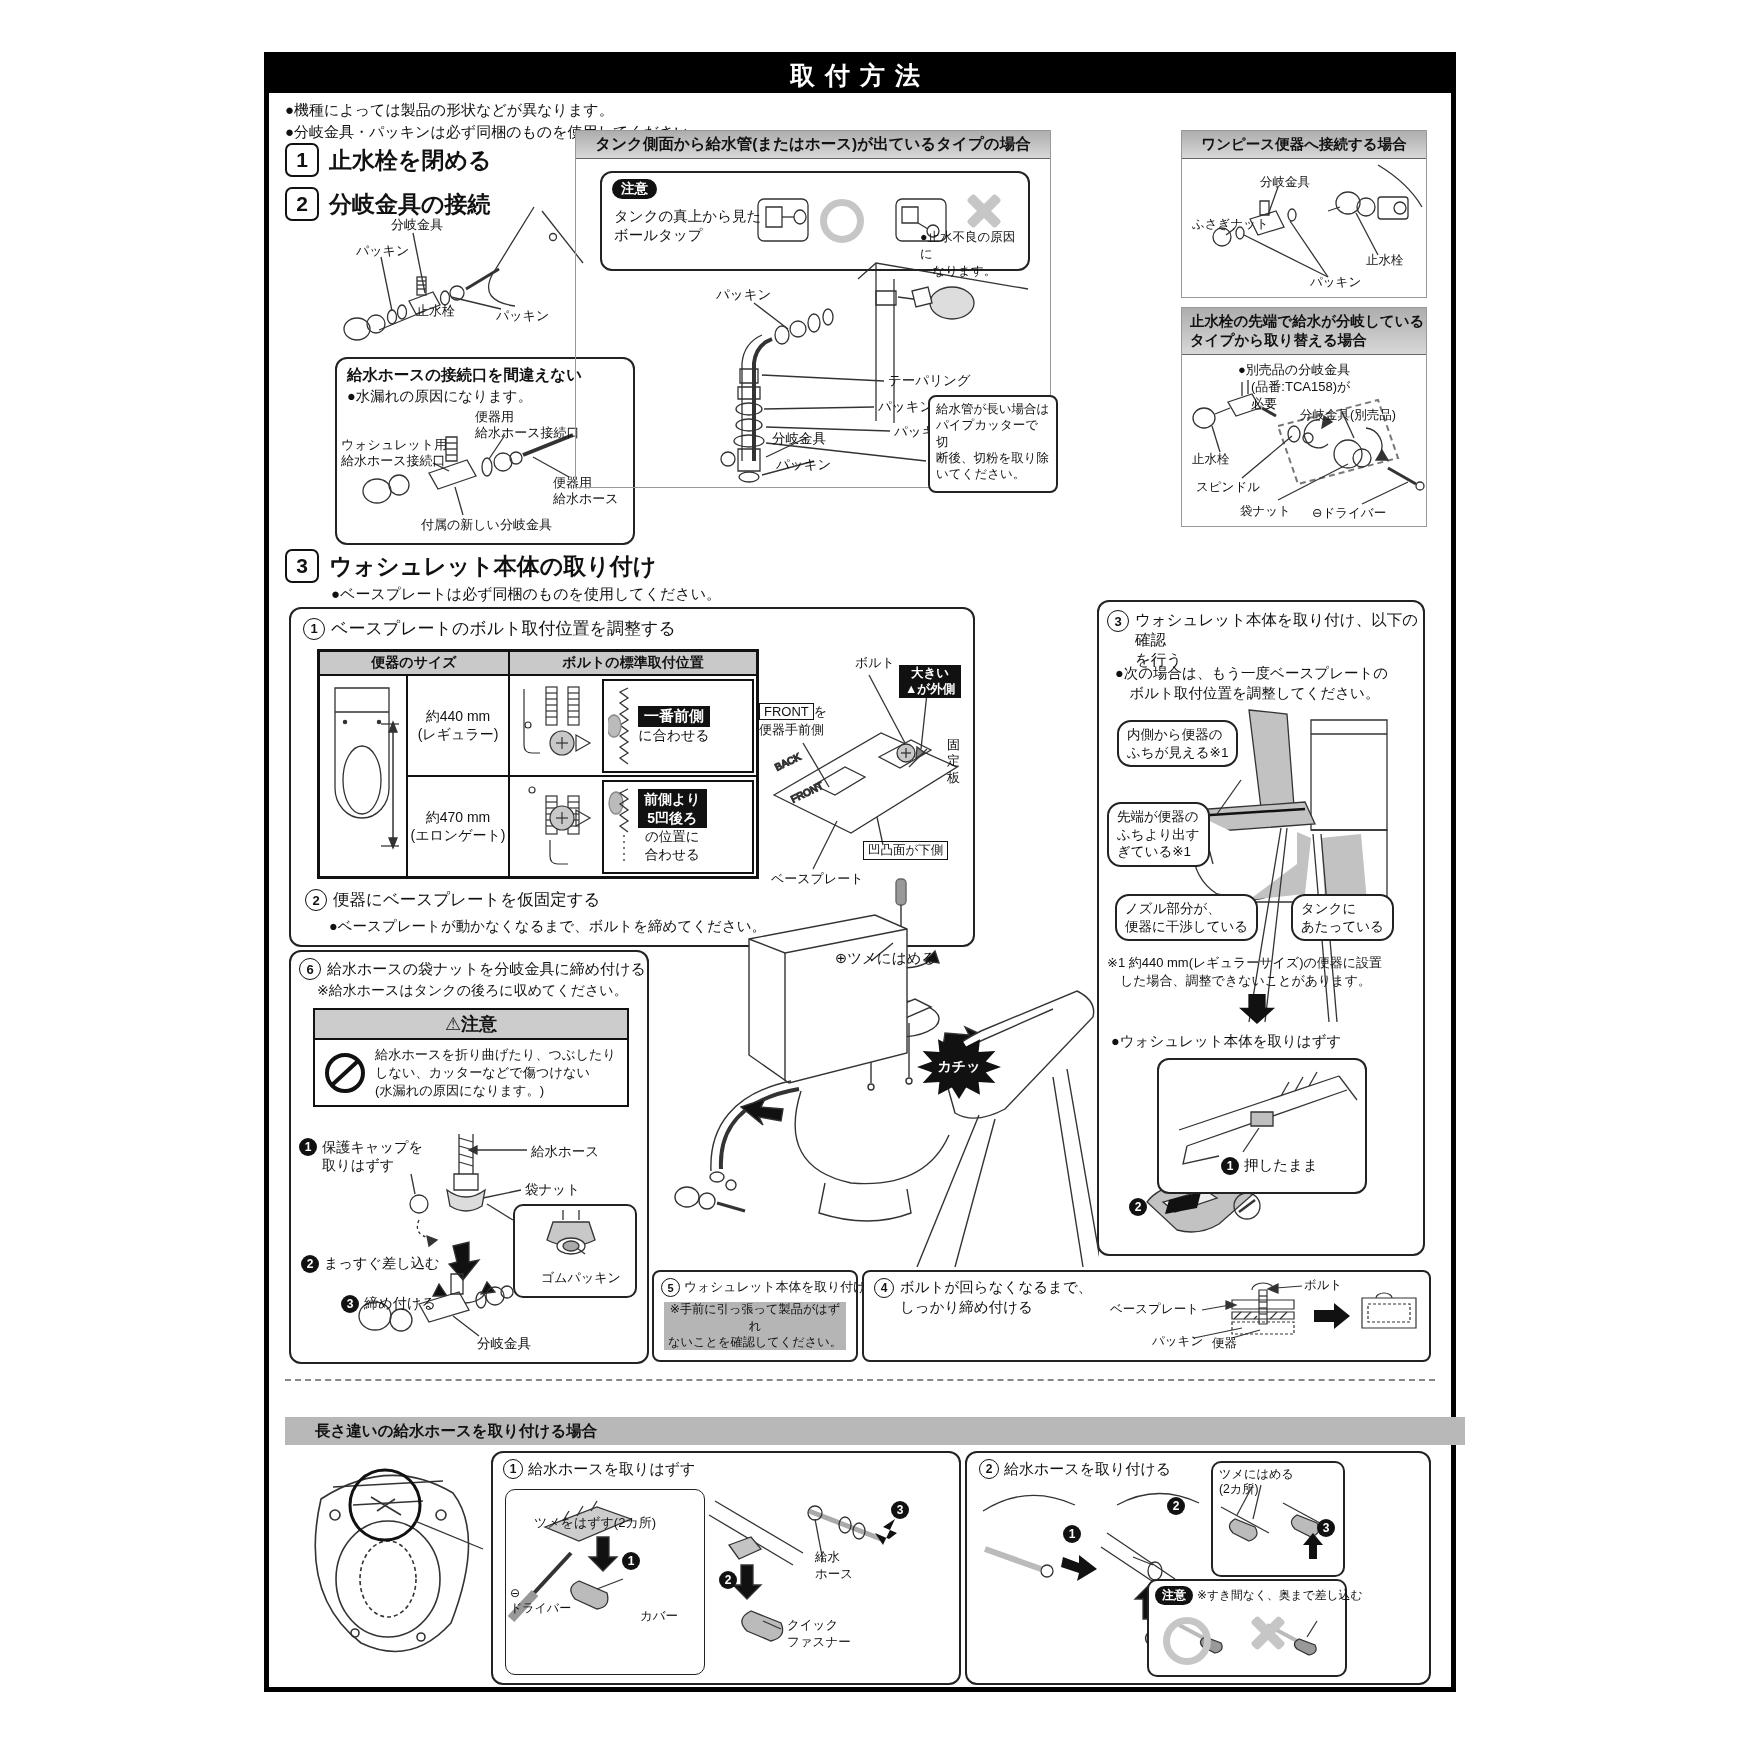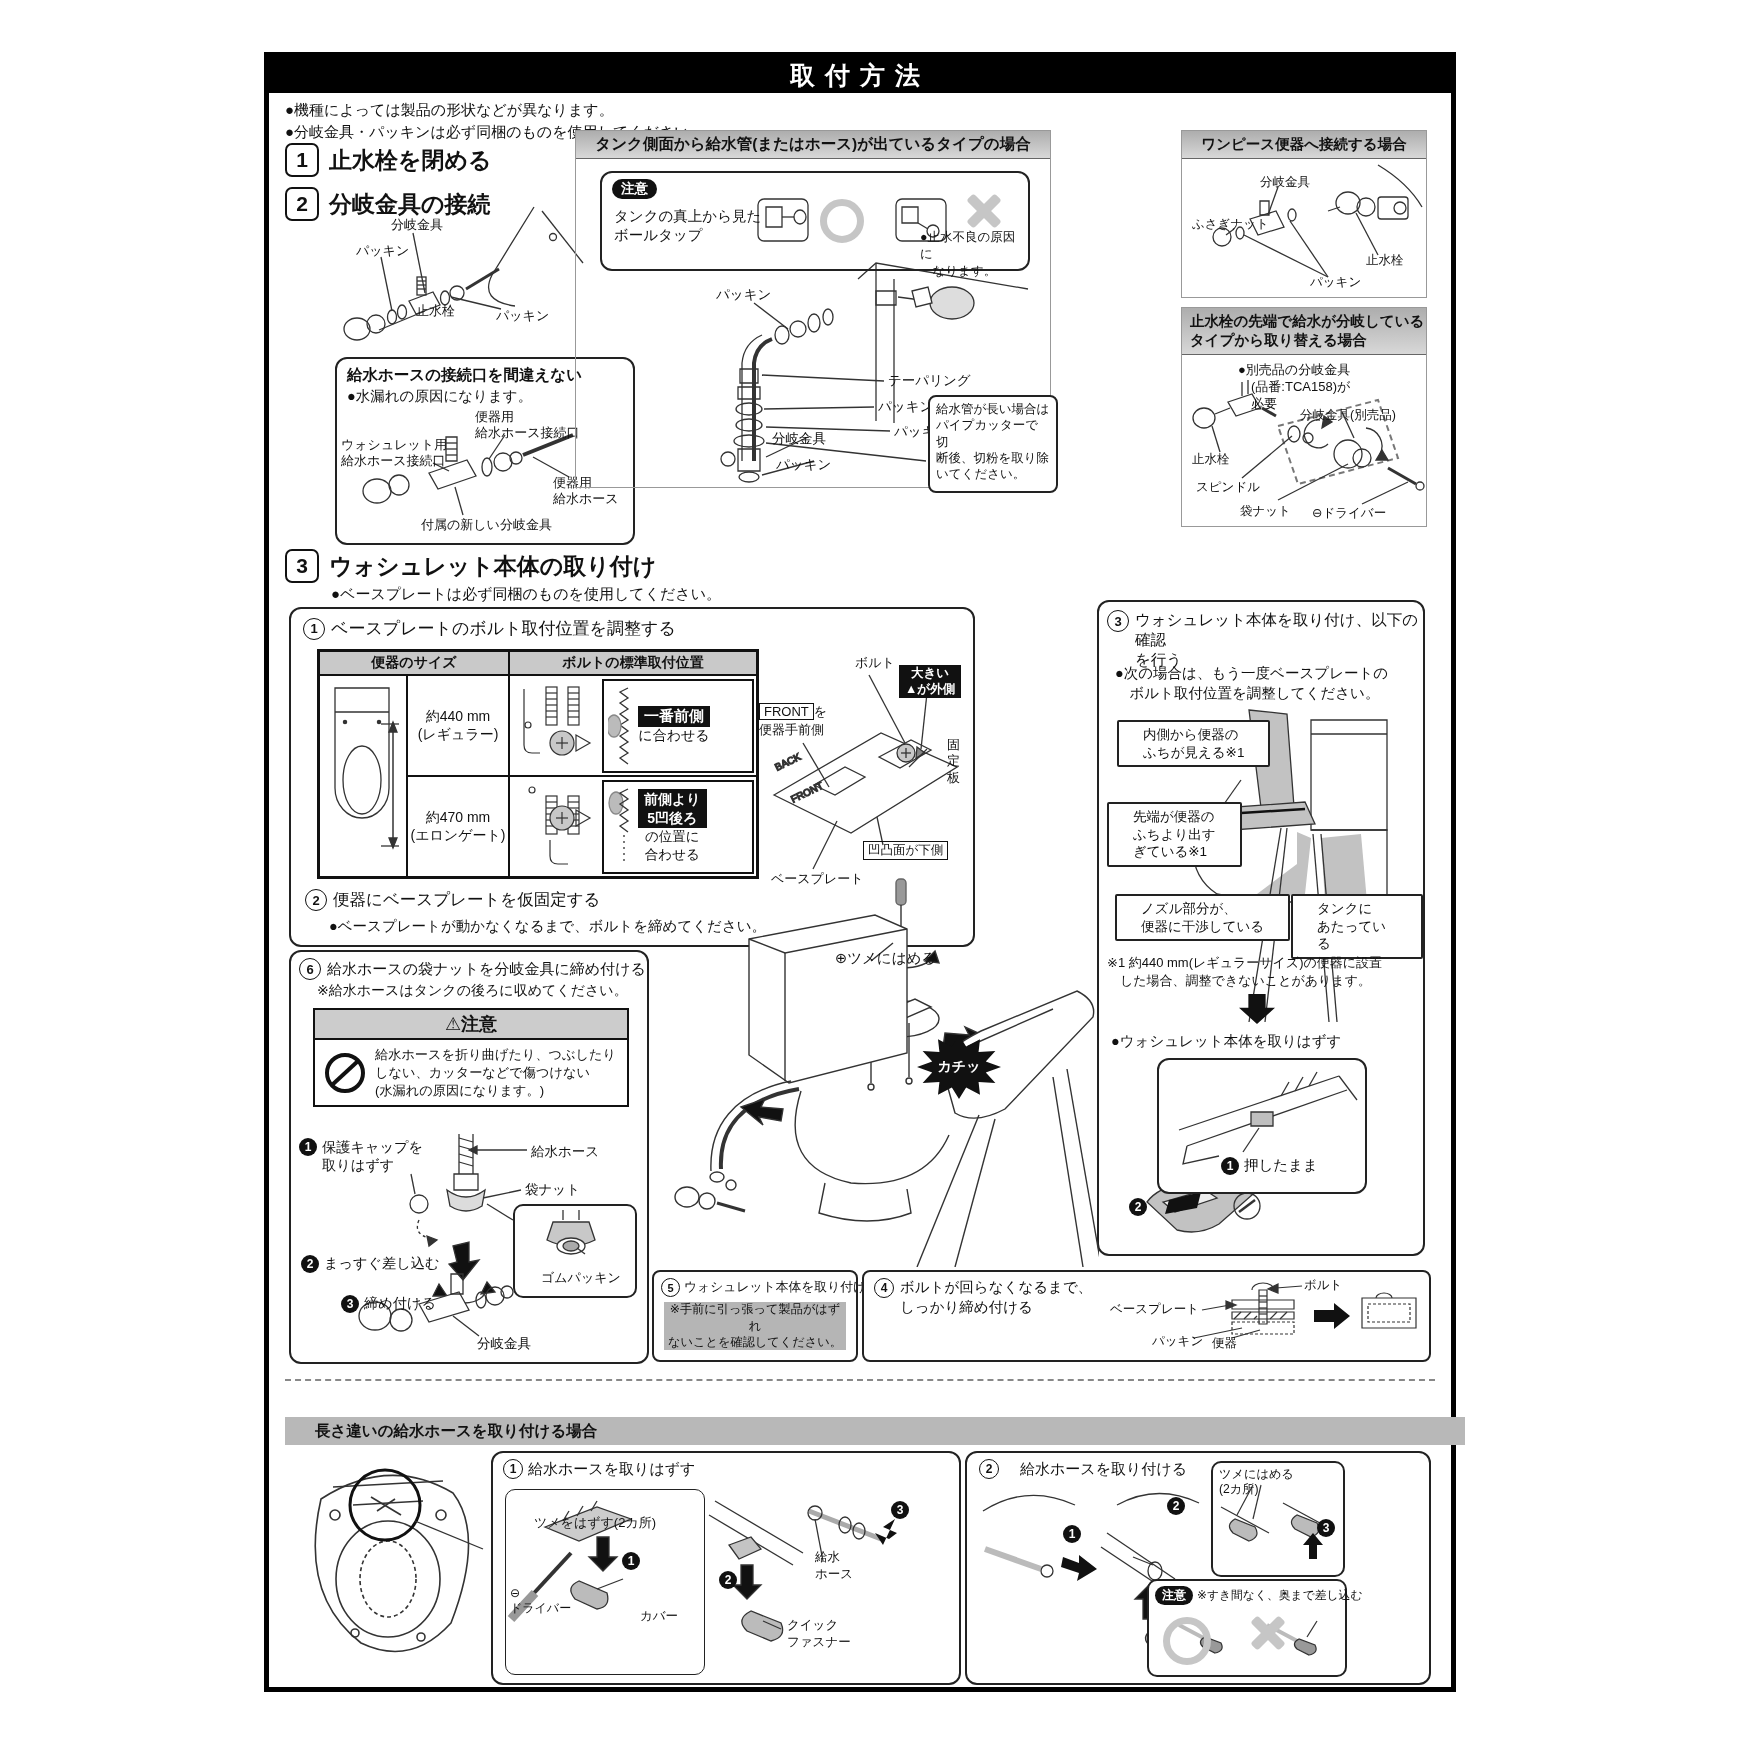--- a/index.html
+++ b/index.html
@@ -28,21 +28,21 @@
   .ngx::after{transform:rotate(-45deg);}
   .darr{position:absolute;background:#111;clip-path:polygon(26% 0,74% 0,74% 46%,100% 46%,50% 100%,0 46%,26% 46%);}
   .kachi{position:absolute;background:#111;color:#fff;display:flex;align-items:center;justify-content:center;font-weight:700;font-size:14px;clip-path:polygon(100% 50%,81.9% 58.5%,93.3% 75%,73.3% 73.3%,75% 93.3%,58.5% 81.9%,50% 100%,41.5% 81.9%,25% 93.3%,26.7% 73.3%,6.7% 75%,18.1% 58.5%,0% 50%,18.1% 41.5%,6.7% 25%,26.7% 26.7%,25% 6.7%,41.5% 18.1%,50% 0%,58.5% 18.1%,75% 6.7%,73.3% 26.7%,93.3% 25%,81.9% 41.5%);}
   .tgrid{position:absolute;display:grid;grid-template-columns:88px 102px 248px;grid-template-rows:24px 101px 101px;border:2px solid #111;background:#fff;}
   .th{background:#c9c9c9;display:flex;align-items:center;justify-content:center;font-size:14px;font-weight:700;border:1px solid #111;}
   .tc{border:1px solid #111;display:flex;align-items:center;justify-content:center;font-size:14px;text-align:center;position:relative;}
   .fbox{border:2px solid #111;width:140px;height:86px;display:flex;align-items:center;gap:4px;padding:2px 4px;background:#fff;}
   .ctable{position:absolute;border:2px solid #111;background:#fff;}
   .ctable .chead{height:28px;background:#ccc;border-bottom:2px solid #111;display:flex;align-items:center;justify-content:center;font-size:18px;font-weight:700;}
   .ctable .cbody{display:flex;align-items:center;gap:8px;padding:6px 8px;}
-  .bubble{position:absolute;border:2px solid #222;border-radius:2px;padding:4px 24px;font-size:13.5px;line-height:1.3;white-space:pre-line;background:#fff;}
+  .bubble{position:absolute;border:2px solid #222;border-radius:14px;padding:4px 8px;font-size:13.5px;line-height:1.3;white-space:pre-line;background:#fff;}
   .graynote{background:#b5b5b5;display:flex;align-items:center;justify-content:center;text-align:center;white-space:pre-line;}
   .dash-sep{position:absolute;border-top:2px dashed #888;}
   .gbar{position:absolute;background:#b8b8b8;display:flex;align-items:center;font-weight:700;padding-left:30px;font-size:15.5px;}
   svg text{font-family:"Liberation Sans","DejaVu Sans",sans-serif;}
 </style>
 </head>
 <body>
 
 <div class="page">
 <div class="main-box">
@@ -755,21 +755,21 @@
 
         <path d="M150,52 Q190,30 232,50"></path>
         <ellipse cx="188" cy="118" rx="7" ry="9"></ellipse>
         <line x1="166" y1="104" x2="186" y2="112"></line>
         <polygon points="176,132 188,132 188,152 196,152 182,166 168,152 176,152" fill="#111" transform="rotate(180 182 149)"></polygon>
         <path d="M186,176 q-14,8 -2,18 l20,8 q14,-4 8,-16 z" fill="#bbb"></path>
       </g>
     </svg>
     <div class="abs" style="left:12px;top:6px;display:flex;align-items:center;gap:5px;">
       <span class="wcirc" style="width:18px;height:18px;font-size:12px;">2</span>
-      <span style="font-size:15px;white-space:nowrap;margin-left:16px;">給水ホースを取り付ける</span>
+      <span style="font-size:15px;white-space:nowrap;">給水ホースを取り付ける</span>
     </div>
     <span class="bcirc" style="position:absolute;left:96px;top:72px;">1</span>
     <span class="bcirc" style="position:absolute;left:200px;top:44px;">2</span>
     <div class="rbox" style="left:244px;top:8px;width:130px;height:112px;border-width:2px;border-radius:10px;">
       <svg class="art" viewBox="0 0 130 112">
         <g fill="none" stroke="#333" stroke-width="1.2">
           <line x1="8" y1="44" x2="56" y2="70"></line>
           <path d="M22,56 q-10,6 -2,14 l16,8 q12,-4 6,-14 z" fill="#bbb"></path>
           <line x1="70" y1="40" x2="118" y2="66"></line>
           <path d="M84,52 q-10,6 -2,14 l16,8 q12,-4 6,-14 z" fill="#bbb"></path>

